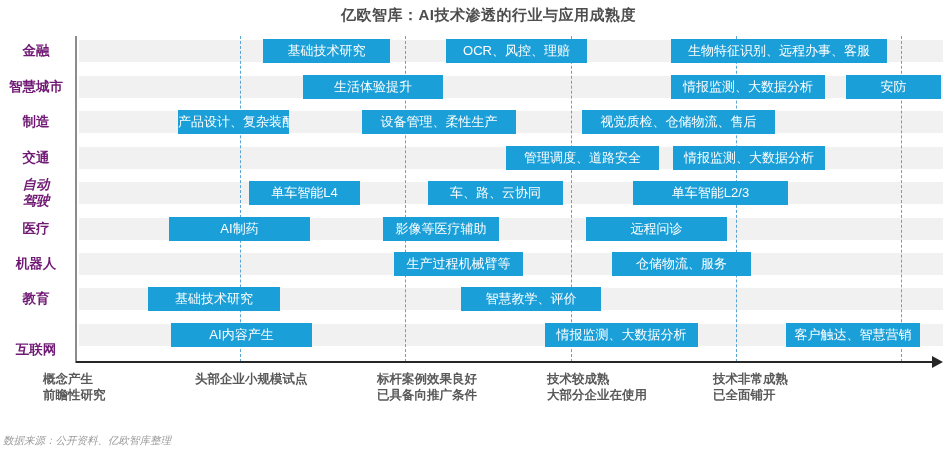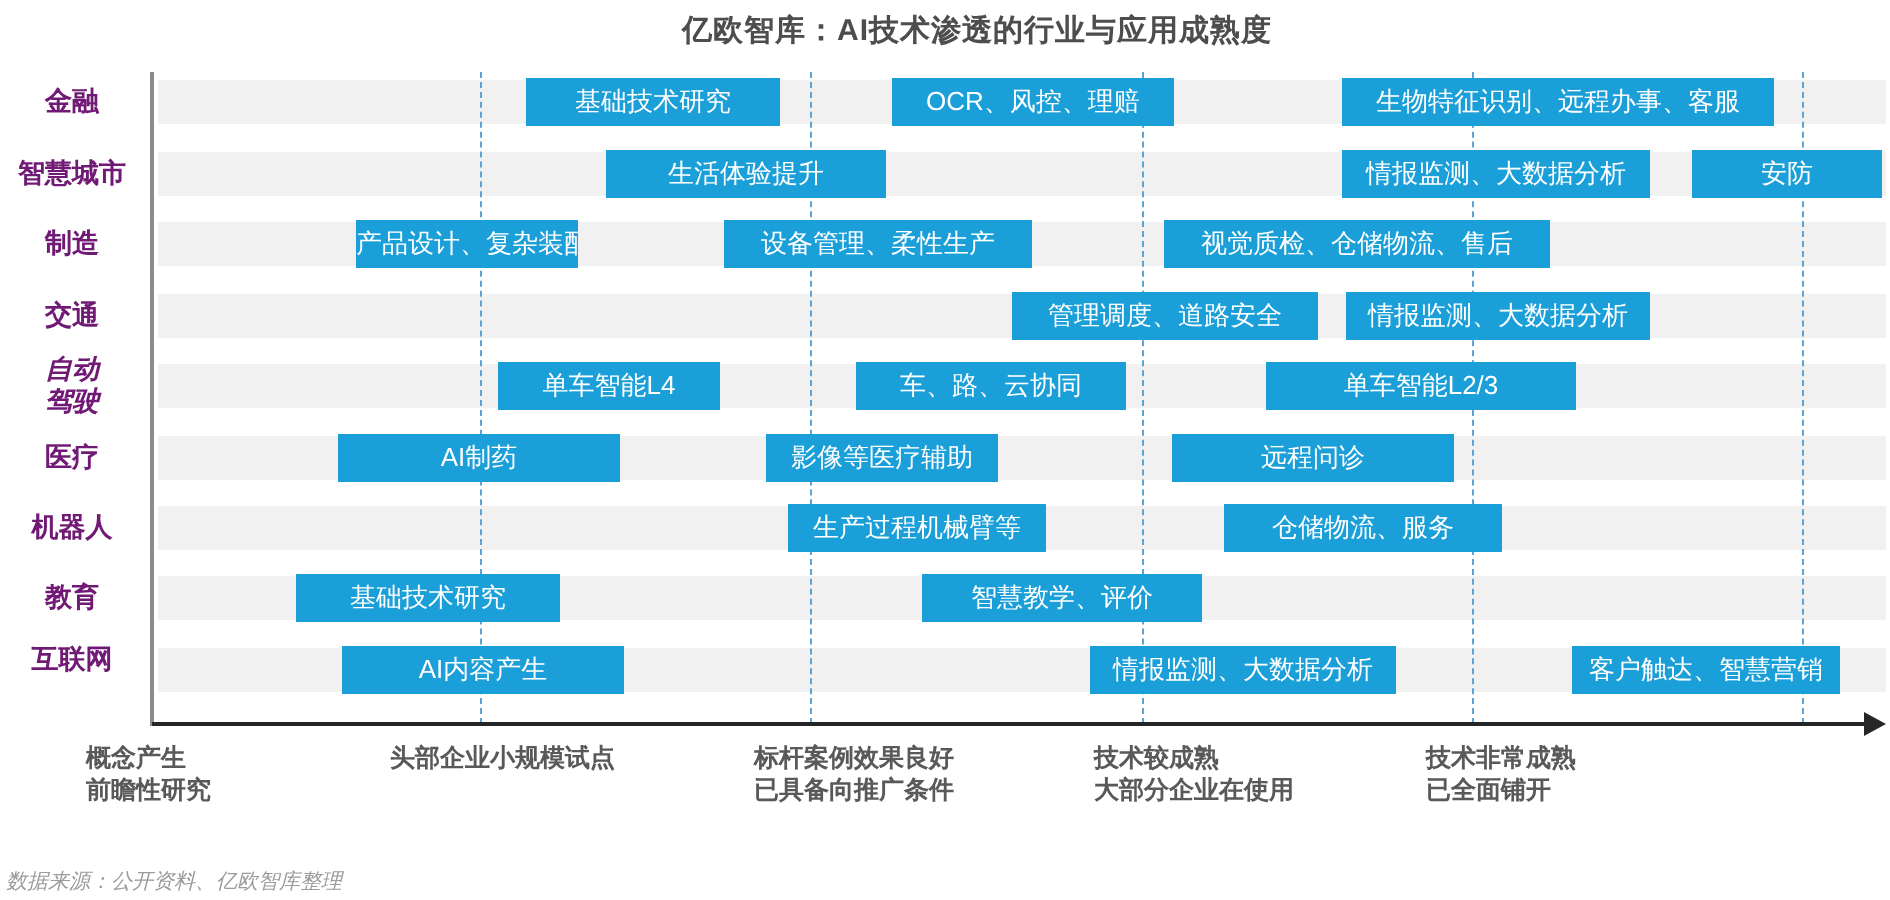--- a/index.html
+++ b/index.html
@@ -96,21 +96,21 @@
       </div>
       <div class="box" style="left: 394px; width: 129px; top: 252px;">生产过程机械臂等</div>
       <div class="box" style="left: 612px; width: 139px; top: 252px;">仓储物流、服务</div>
       <div class="stripe" style="top: 288px;"></div>
       <div class="rowlabel" style="top: 299px;">
         <div>教育</div>
       </div>
       <div class="box" style="left: 148px; width: 132px; top: 287px;">基础技术研究</div>
       <div class="box" style="left: 461px; width: 140px; top: 287px;">智慧教学、评价</div>
       <div class="stripe" style="top: 324px;"></div>
-      <div class="rowlabel" style="top: 330px; text-align: center;">
+      <div class="rowlabel" style="top: 350px; text-align: center;">
         <div>互联网</div>
       </div>
       <div class="box" style="left: 171px; width: 141px; top: 323px;">AI内容产生</div>
       <div class="box" style="left: 545px; width: 153px; top: 323px;">情报监测、大数据分析</div>
       <div class="box" style="left: 786px; width: 134px; top: 323px;">客户触达、智慧营销</div>
       <div class="divider" style="left: 240px;"></div>
       <div class="divider" style="left: 405px;"></div>
       <div class="divider" style="left: 571px;"></div>
       <div class="divider" style="left: 736px;"></div>
       <div class="divider" style="left: 901px;"></div>

